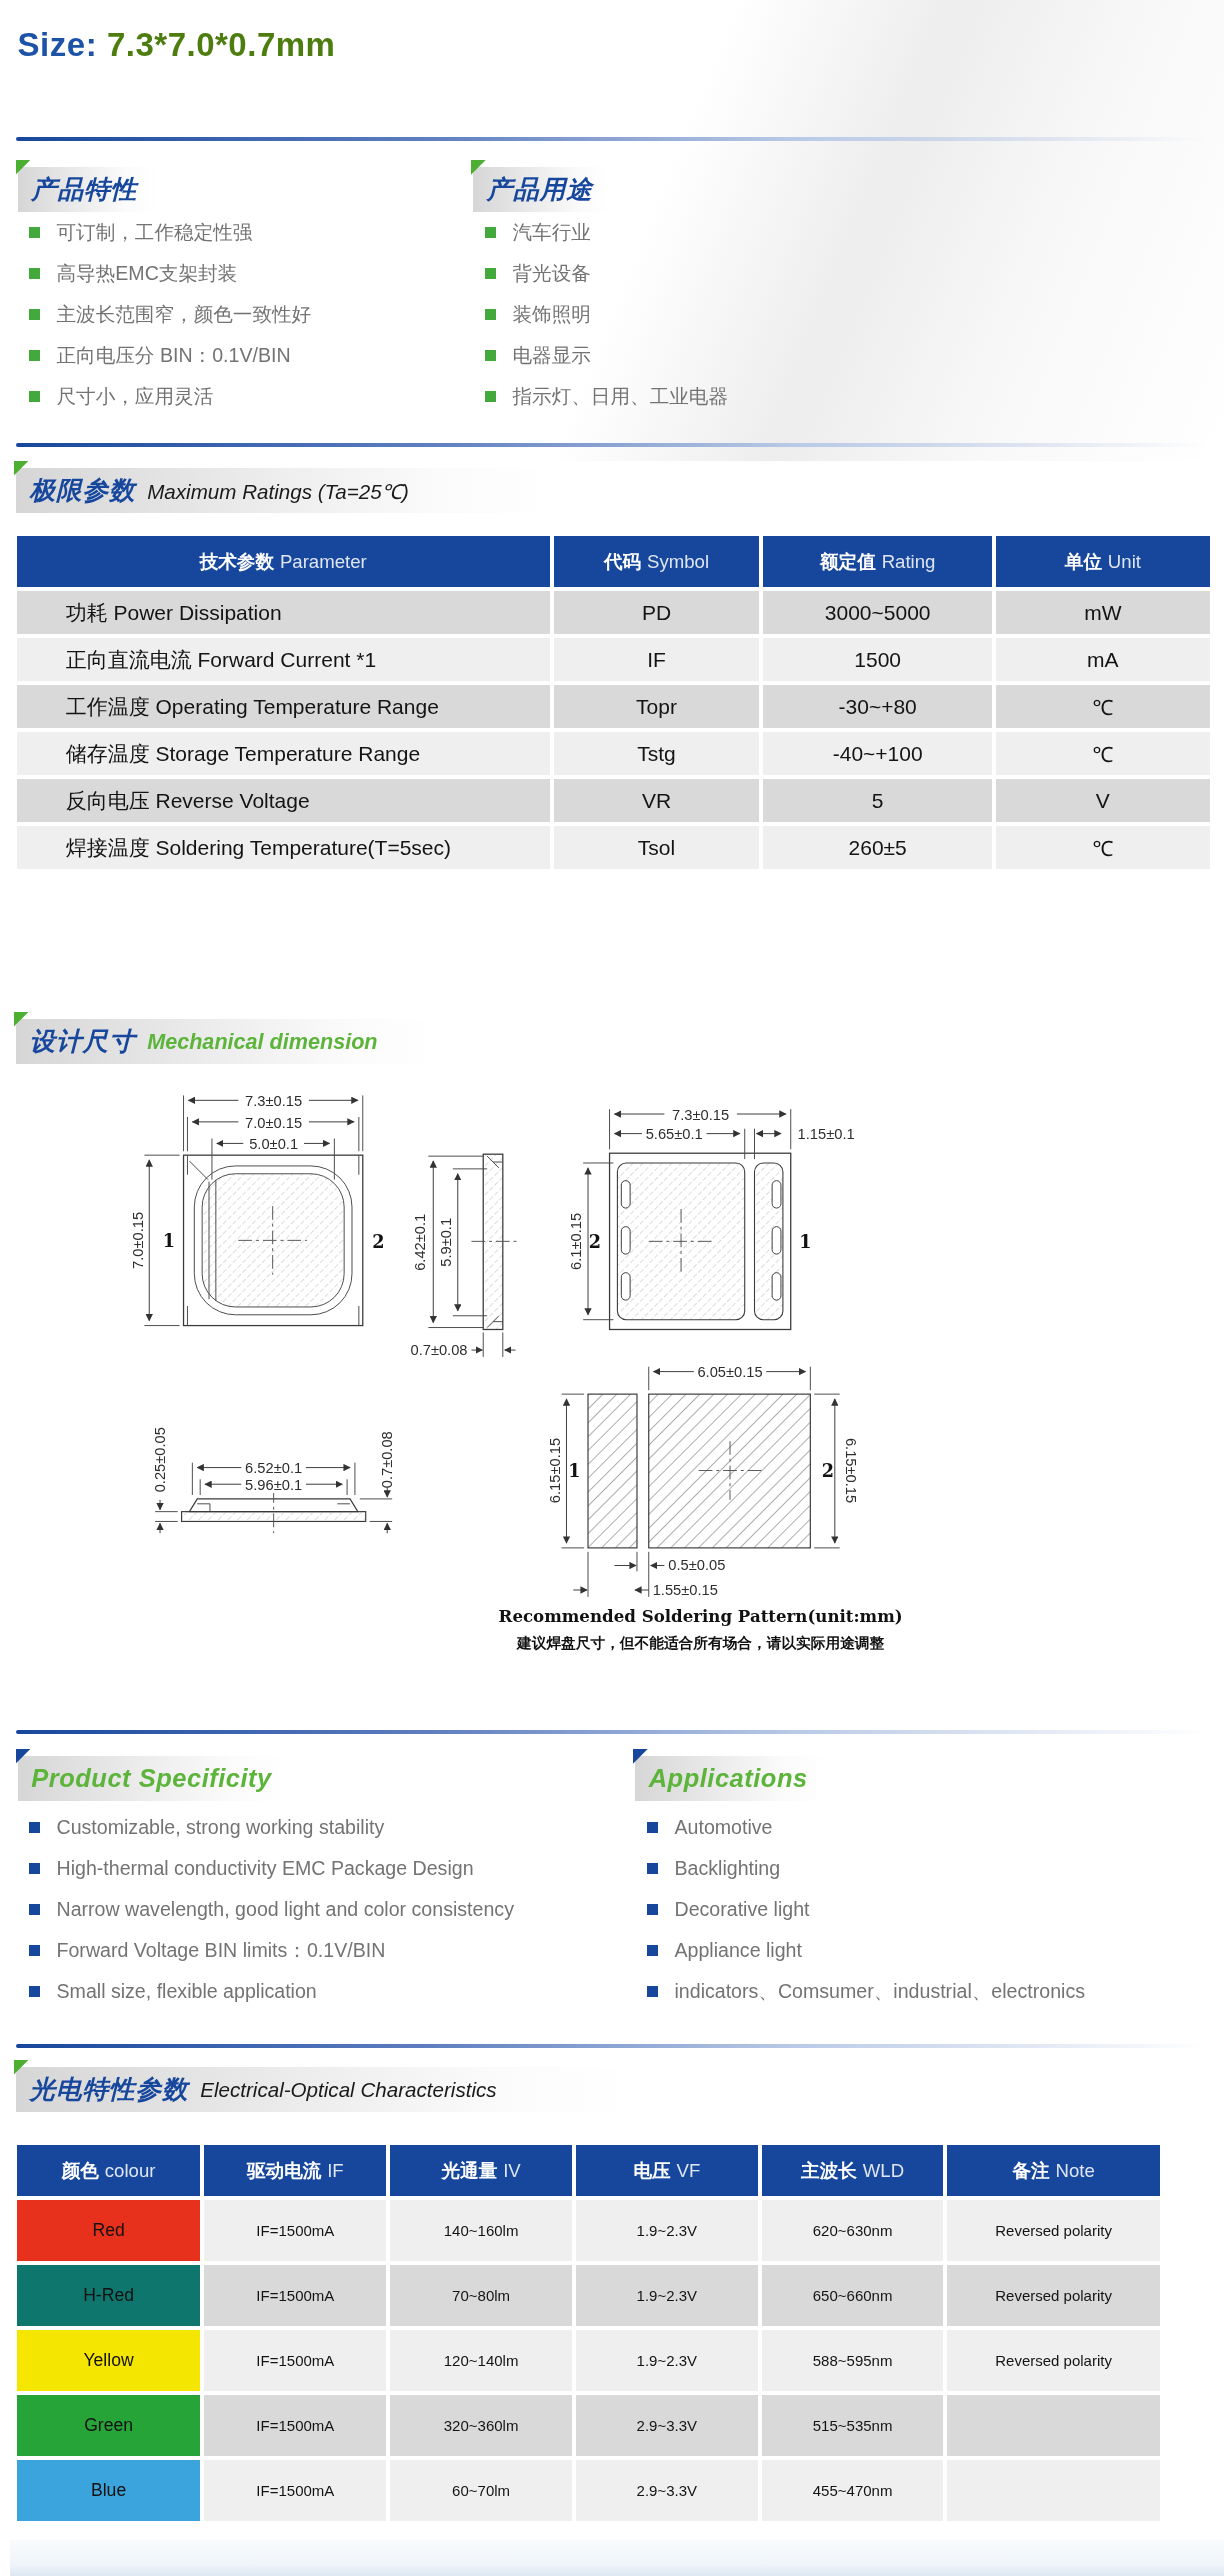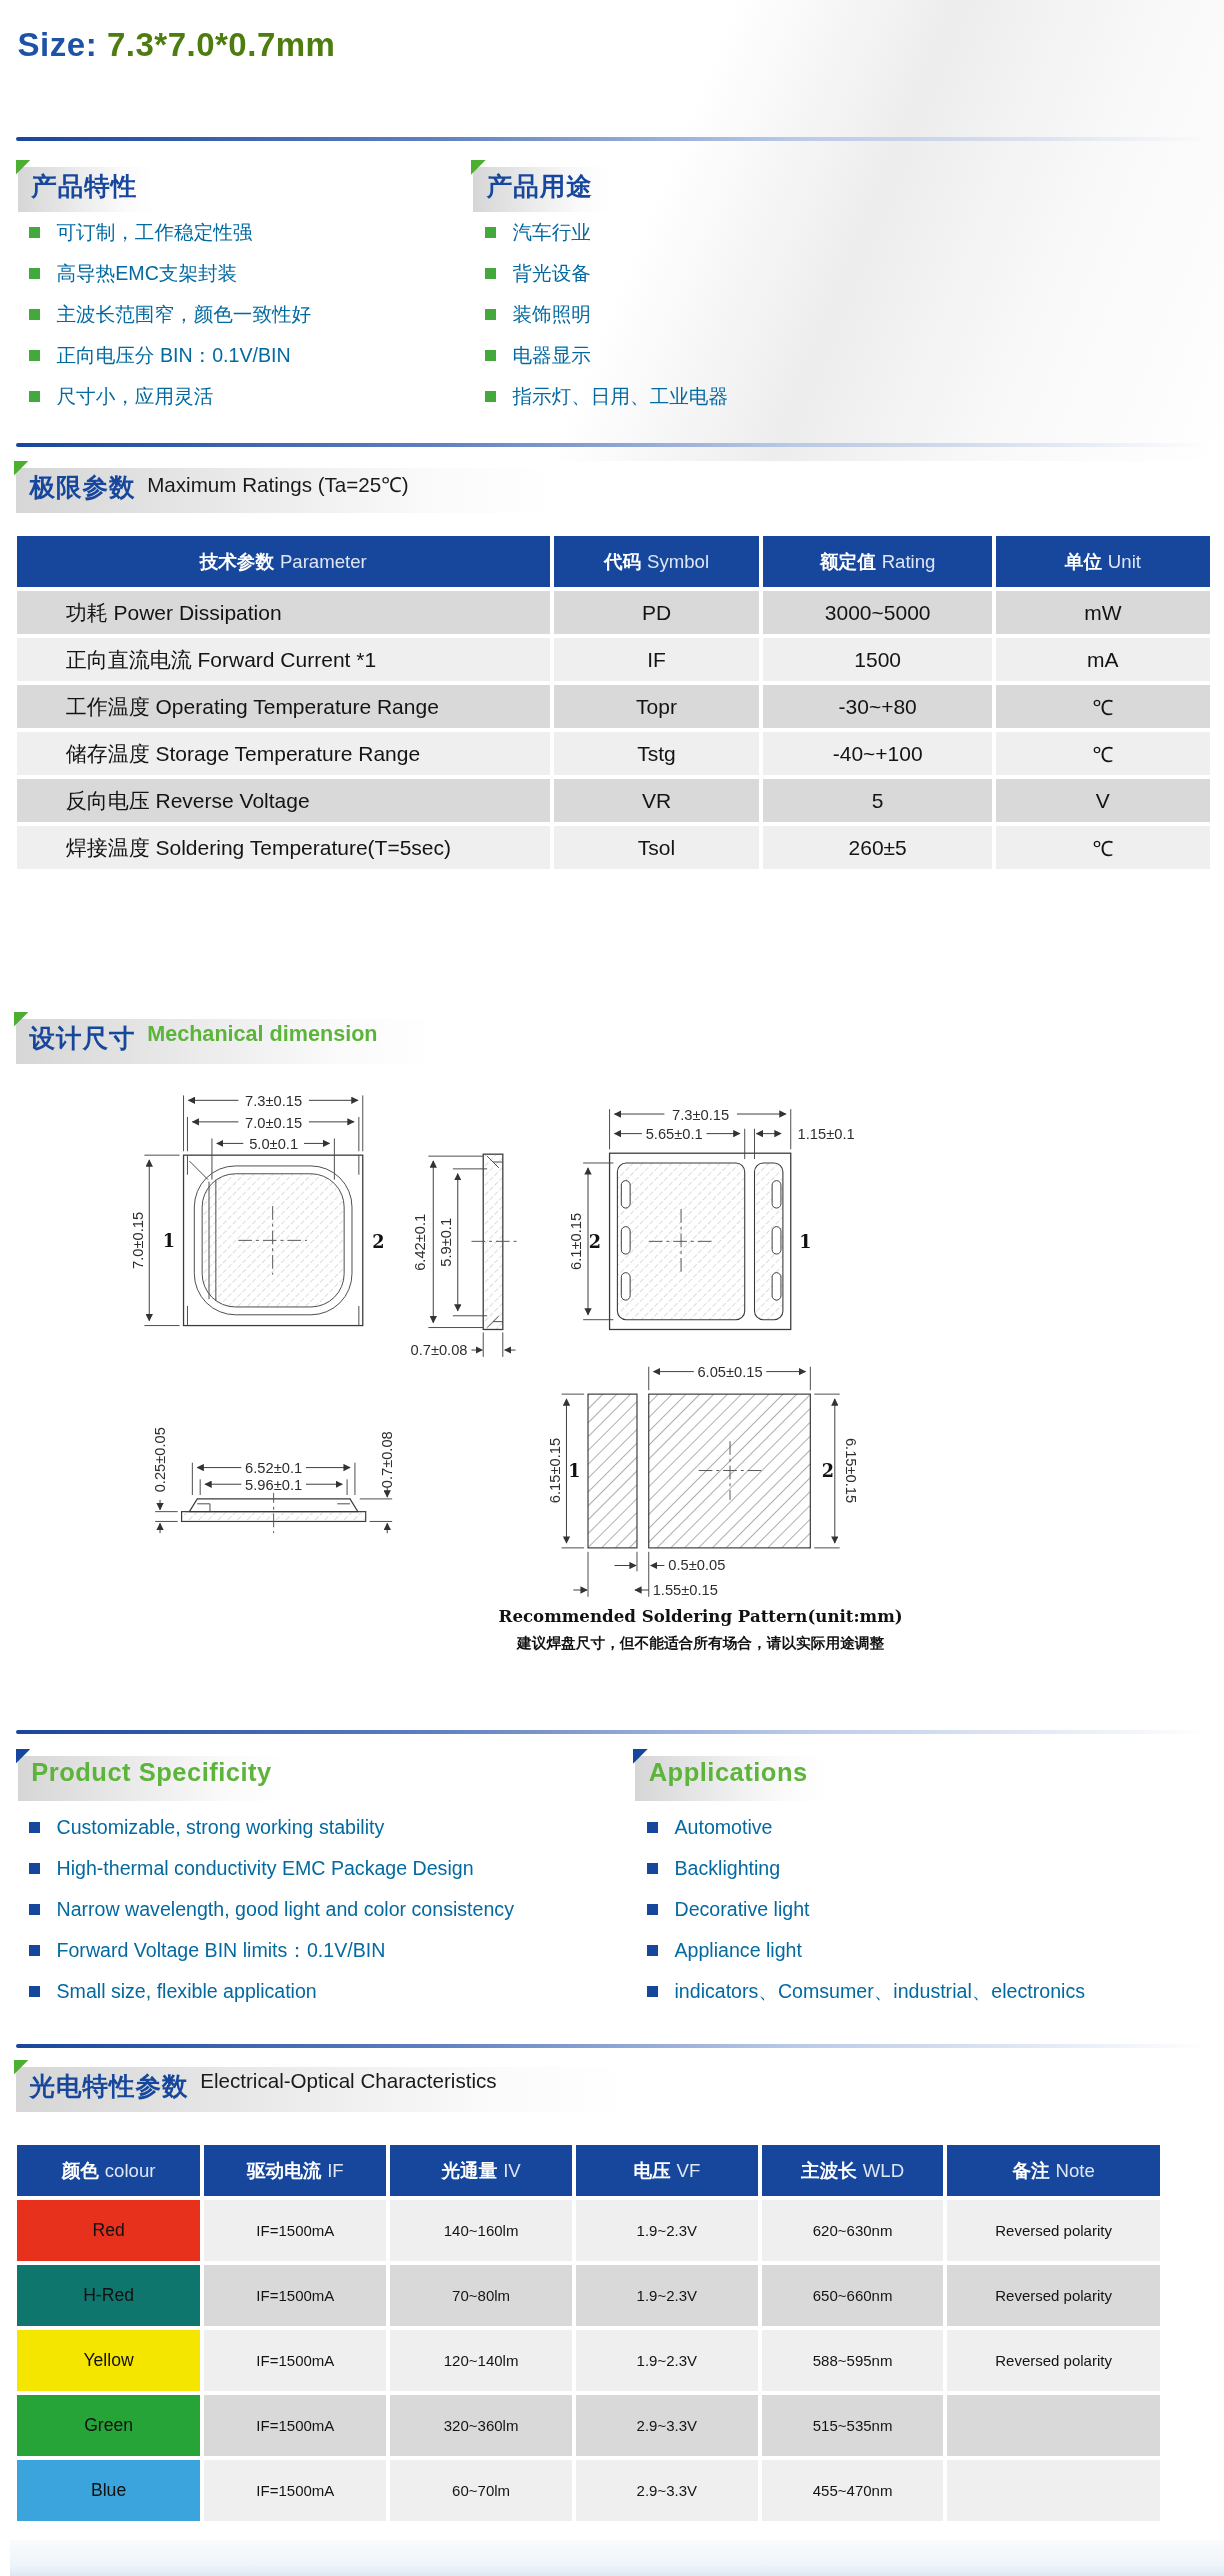--- a/index.html
+++ b/index.html
@@ -7,32 +7,32 @@
     font-family:"Liberation Sans",sans-serif;color:#1a1a1a;overflow:hidden;}
   .bg-sweep{position:absolute;left:0;top:0;width:1225px;height:461px;
     background:linear-gradient(112deg,#ffffff 52%,#ededed 68%,#f8f8f8 82%,#ffffff 100%);}
   .footer-band{position:absolute;left:9.8px;top:2540px;width:1215px;height:36px;
     background:linear-gradient(180deg,#fafbfd 0%,#eef4f9 70%,#dce8f3 100%);}
   .page-title{position:absolute;left:17.6px;top:25.5px;font-size:33px;font-weight:bold;letter-spacing:0.5px;}
   .page-title .lbl{color:#1d53a6;margin-right:9.8px;}
   .page-title .val{color:#4d7c0f;font-weight:600;}
   .divider{position:absolute;left:15.7px;width:1193px;height:3.9px;border-radius:2px;
     background:linear-gradient(90deg,#17479c 0%,#5f7fc0 35%,#b9c9e6 65%,rgba(233,239,248,0) 100%);}
-  .sec-head{position:absolute;height:41px;display:flex;align-items:flex-start;gap:11.8px;
-    padding:2px 19.6px 2px 13.7px;background:linear-gradient(90deg,#d6d6d6 0%,#ececec 45%,#fbfbfb 78%,#ffffff 100%);}
+  .sec-head{position:absolute;height:41px;display:flex;align-items:center;gap:11.8px;
+    padding:2px 19.6px 2px 13.7px;background:linear-gradient(90deg,#d6d6d6 0%,#ececec 45%,#fbfbfb 78%,#ffffff 100%);font-style:italic;}
   .sec-head .corner{position:absolute;left:-2px;top:-6.9px;width:14.7px;height:14.7px;
     clip-path:polygon(0 0,100% 0,0 100%);}
   .corner-green{background:#4caf32;}
   .corner-navy{background:#17479c;}
   .sec-head .zh{font-size:25.5px;font-weight:bold;color:#17479c;letter-spacing:1px;white-space:nowrap;}
   .sec-head .en-black{font-size:20.6px;color:#1a1a1a;white-space:nowrap;}
   .sec-head .en-green{font-size:21.6px;font-weight:bold;color:#5cb43a;white-space:nowrap;}
   .sec-head .zh-green{font-size:25.5px;font-weight:bold;color:#5cb43a;letter-spacing:0.5px;white-space:nowrap;}
   .bullets{position:absolute;list-style:none;margin:0;padding:0;}
-  .bullets li{display:flex;align-items:center;height:41px;font-size:19.6px;color:#0369a1;}
+  .bullets li{display:flex;align-items:center;height:41px;font-size:19.6px;color:#737373;}
   .bullets .sq{flex:0 0 10.8px;width:10.8px;height:10.8px;margin-right:16.7px;}
   .sq-green{background:#44a93d;}
   .sq-navy{background:#17479c;}
   table.tbl{position:absolute;border-collapse:separate;border-spacing:4.9px;table-layout:fixed;}
   .tbl th{background:#17479c;color:#ffffff;font-weight:bold;font-size:18.6px;height:51px;padding:0;}
   .tbl th .en{font-weight:normal;color:#dfe6f3;margin-left:5.9px;}
   .tbl td{font-size:21px;color:#141414;text-align:center;padding:0;height:43px;}
   .tbl .row-dark td{background:#d9d9d9;}
   .tbl .row-light td{background:#efefef;}
   .tbl td.param{text-align:left;padding-left:49px;}

